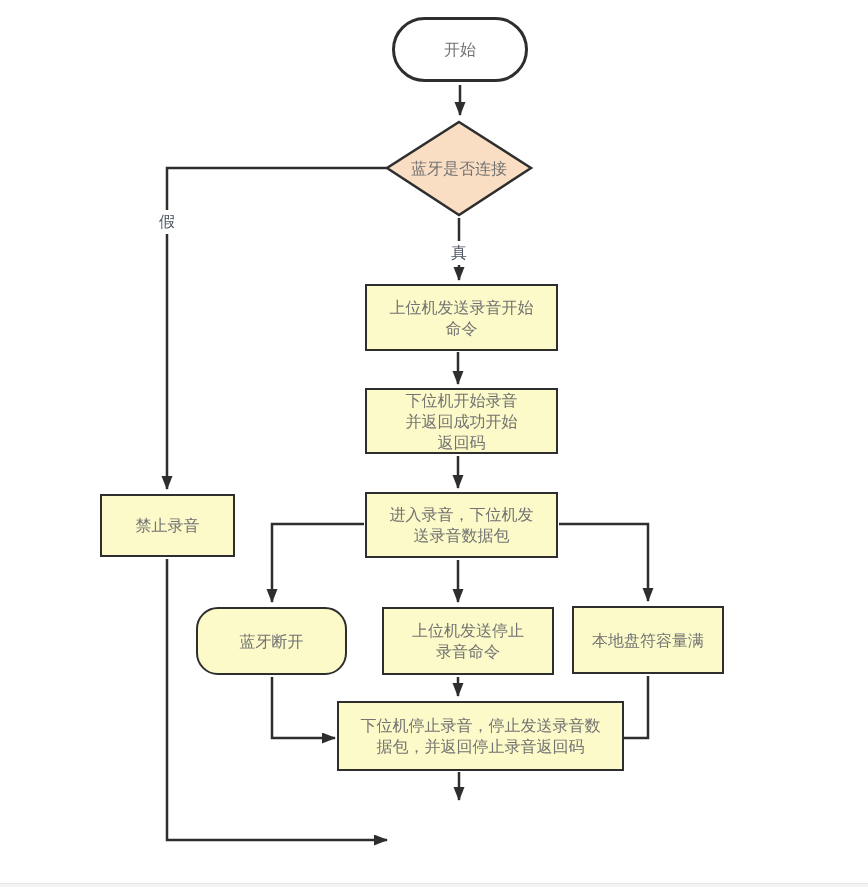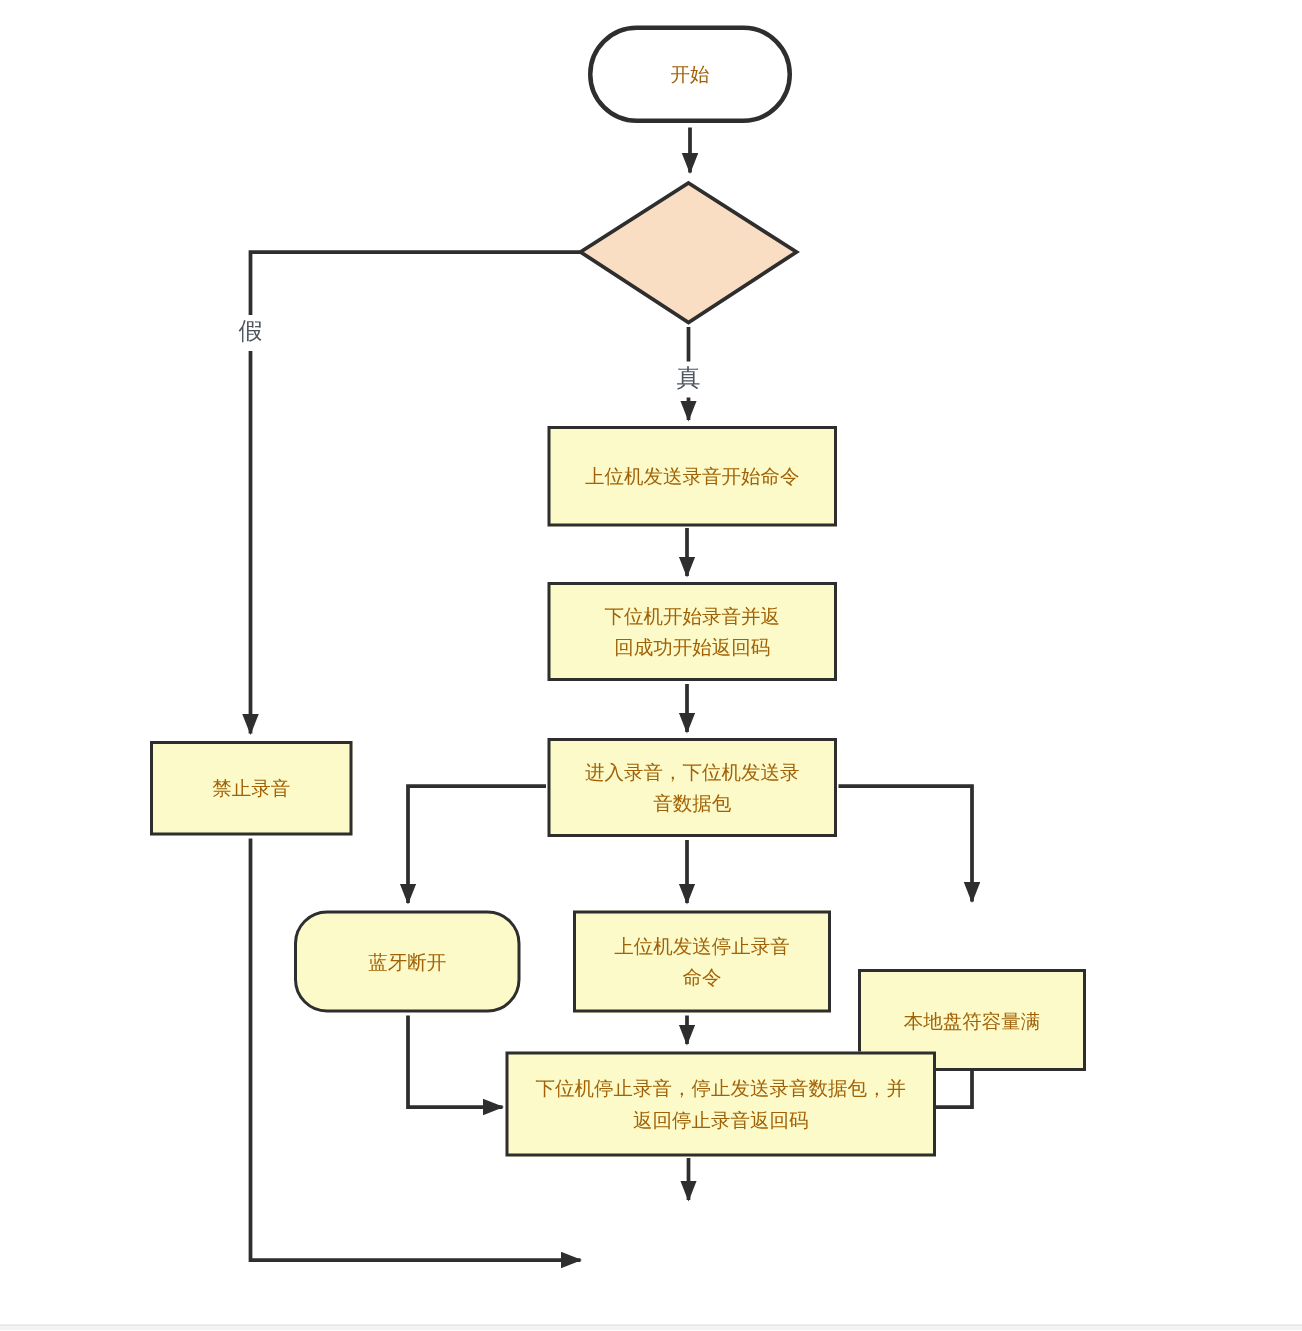--- a/index.html
+++ b/index.html
@@ -9,22 +9,22 @@
     background:#ffffff;
     font-family:"Liberation Sans","DejaVu Sans",sans-serif;
     overflow:hidden;
   }
   svg.wires{position:absolute;left:0;top:0;z-index:0;}
   .node{
     position:absolute;
     box-sizing:border-box;
     display:flex;align-items:center;justify-content:center;
     text-align:center;
-    color:#a16207;
-    font-size:13px;line-height:21px;
+    color:#737373;
+    font-size:16px;line-height:21px;
     z-index:1;
   }
   .process{
     background:#FCFAC8;
     border:2.5px solid #2e2e2e;
   }
   .terminator{
     background:#ffffff;
     border:3px solid #2e2e2e;
     border-radius:33px;
@@ -73,20 +73,23 @@
       <path d="M459 772 V 800" marker-end="url(#arrow)"></path>
       <path d="M167 559 V 840 H 387" marker-end="url(#arrow)"></path>
     </g>
     <polygon points="459,122 531,168 459,215 387,168" fill="#FADEC3" stroke="#2e2e2e" stroke-width="2.5"></polygon>
   </svg>
 
   <div class="node terminator" style="left:392px;top:17px;width:136px;height:65px;">
     <span>开始</span>
   </div>
 
+  <div class="node decision-label" style="left:387px;top:122px;width:144px;height:93px;">
+    <span>蓝牙是否连接</span>
+  </div>
 
   <div class="edge-label" style="left:153px;top:210px;width:28px;height:24px;">假</div>
 
   <div class="edge-label" style="left:445px;top:241px;width:28px;height:24px;">真</div>
 
   <div class="node process" style="left:365px;top:284px;width:193px;height:67px;padding:0 18px;">
     <span>上位机发送录音开始命令</span>
   </div>
 
   <div class="node process" style="left:365px;top:388px;width:193px;height:66px;padding:0 34px;">
@@ -102,21 +105,21 @@
   </div>
 
   <div class="node process" style="left:196px;top:607px;width:151px;height:68px;border-radius:22px;">
     <span>蓝牙断开</span>
   </div>
 
   <div class="node process" style="left:382px;top:607px;width:172px;height:68px;padding:0 24px;">
     <span>上位机发送停止录音命令</span>
   </div>
 
-  <div class="node process" style="left:572px;top:606px;width:152px;height:68px;margin-top:40px;">
+  <div class="node process" style="left:572px;top:606px;width:152px;height:68px;">
     <span>本地盘符容量满</span>
   </div>
 
   <div class="node process" style="left:337px;top:701px;width:287px;height:70px;padding:0 16px;">
     <span>下位机停止录音，停止发送录音数据包，并返回停止录音返回码</span>
   </div>
 
 
   <div class="page-bottom-strip"></div>
 </div>

